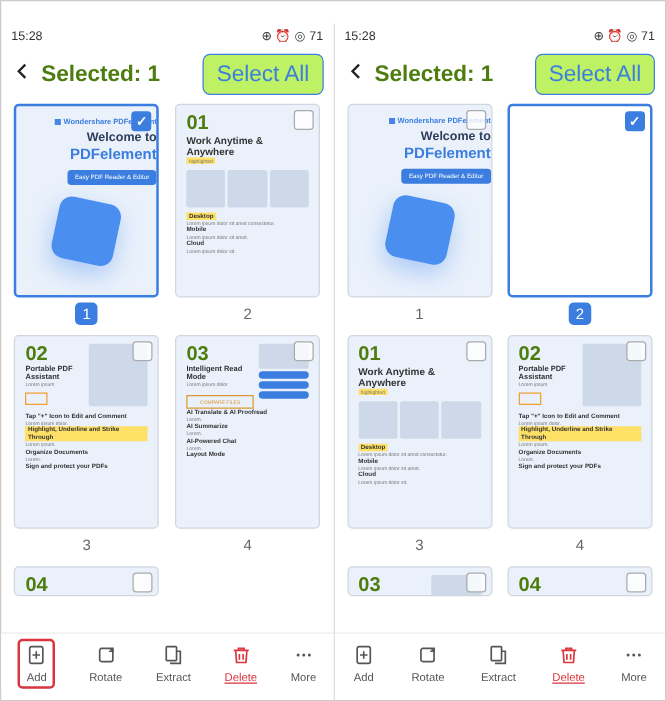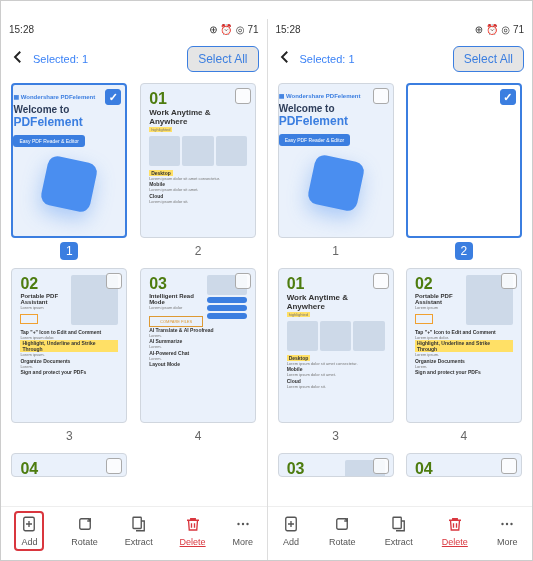--- a/index.html
+++ b/index.html
@@ -4,42 +4,42 @@
 <style>
 * { margin: 0; padding: 0; box-sizing: border-box; }
 body { font-family: -apple-system, Helvetica, Arial, sans-serif; background: #fff; width: 533px; height: 561px; overflow: hidden; border: 1px solid #ccc; }
 .panes { display: flex; width: 100%; height: 100%; }
 .pane { width: 50%; height: 100%; display: flex; flex-direction: column; position: relative; margin-top: 18px; }
 .statusbar { height: 20px; display: flex; align-items: center; justify-content: space-between; padding: 0 8px; font-size: 10px; color: #333; }
 .status-icons { display: flex; gap: 3px; align-items: center; }
 .header { height: 40px; display: flex; align-items: center; justify-content: space-between; padding: 0 8px; }
 .header-left { display: flex; align-items: center; gap: 6px; }
 .back-icon svg { width: 18px; height: 18px; }
-.title { font-weight: 400; font-size: 11px; color: #3b82f6; }
-.select-all { border: 1.5px solid #3b7ee0; color: #3b7ee0; background: #e5e5e5; border-radius: 6px; padding: 5px 10px; font-size: 12px; font-weight: 500; }
+.title { font-weight: 700; font-size: 18px; color: #4d7c0f; }
+.select-all { border: 1.5px solid #3b7ee0; color: #3b7ee0; background: #bef264; border-radius: 6px; padding: 5px 10px; font-size: 18px; font-weight: 500; }
 .grid { flex: 1; padding: 4px 8px 0 8px; display: grid; grid-template-columns: 1fr 1fr; gap: 8px; overflow: hidden; align-content: start; }
 .thumb { display: flex; flex-direction: column; align-items: center; }
 .page { width: 116px; height: 155px; background: #eaf1fb; border: 1px solid #d0d6de; border-radius: 4px; position: relative; overflow: hidden; }
 .page.selected { border: 2px solid #3b7ee0; }
 .page.blank { background: #fff; }
 .checkbox { position: absolute; top: 4px; right: 4px; width: 16px; height: 16px; border: 1.5px solid #aaa; border-radius: 3px; background: rgba(255,255,255,0.8); }
 .checkbox.checked { background: #3b7ee0; border-color: #3b7ee0; display: flex; align-items: center; justify-content: center; }
 .checkbox.checked::after { content: "✓"; color: #fff; font-size: 11px; font-weight: bold; }
 .pagenum { margin-top: 4px; font-size: 12px; color: #666; width: 18px; height: 18px; display: flex; align-items: center; justify-content: center; }
 .pagenum.selected { background: #3b7ee0; color: #fff; border-radius: 4px; }
 .pc { padding: 6px 8px; font-size: 6px; color: #333; }
 .pc-big { font-size: 16px; font-weight: 700; color: #4d7c0f; }
 .pc-mid { font-size: 8px; font-weight: 700; color: #333; }
 .pc-small { font-size: 4px; color: #777; line-height: 1.3; }
 .hl-y { background: #ffe066; display: inline-block; padding: 0 2px; }
 .hl-o { border: 1px solid #f0a030; display: inline-block; padding: 4px 8px; margin: 4px 0; }
 .imgrow { display: flex; gap: 2px; margin: 4px 0; }
 .imgbox { background: #cdd9e8; height: 30px; flex: 1; border-radius: 2px; }
 .imgbox.s { height: 20px; }
-.welcome { text-align: left; padding-top: 8px; }
+.welcome { text-align: right; padding-top: 8px; }
 .welcome-logo { font-size: 6px; color: #3b7ee0; font-weight: 600; }
 .welcome-t1 { font-size: 10px; font-weight: 600; color: #2d3d5a; margin-top: 4px; }
 .welcome-t2 { font-size: 12px; font-weight: 700; color: #3b7ee0; }
 .welcome-btn { background: #3b7ee0; color: #fff; font-size: 5px; padding: 3px 6px; border-radius: 3px; display: inline-block; margin-top: 4px; }
 .cube { width: 50px; height: 50px; background: #4a8ef0; border-radius: 10px; margin: 12px auto 0; transform: rotate(12deg); box-shadow: 0 8px 20px rgba(74,142,240,0.4); }
 .toolbar { height: 48px; border-top: 1px solid #eee; display: flex; align-items: center; justify-content: space-around; background: #fff; }
 .tool { display: flex; flex-direction: column; align-items: center; gap: 2px; font-size: 9px; color: #555; }
 .tool.danger { color: #d9363e; text-decoration: underline; }
 .tool svg { width: 18px; height: 18px; }
 .tool.highlight { border: 2px solid #d9363e; border-radius: 4px; padding: 2px 4px; }

